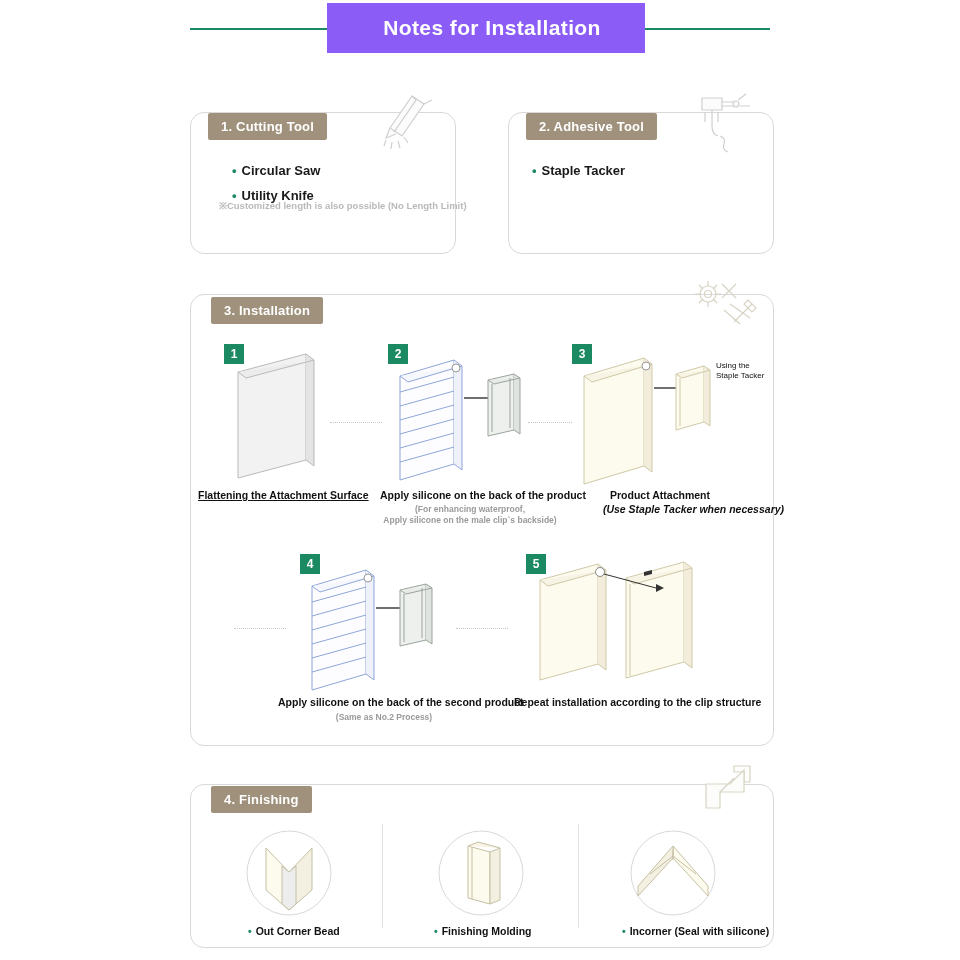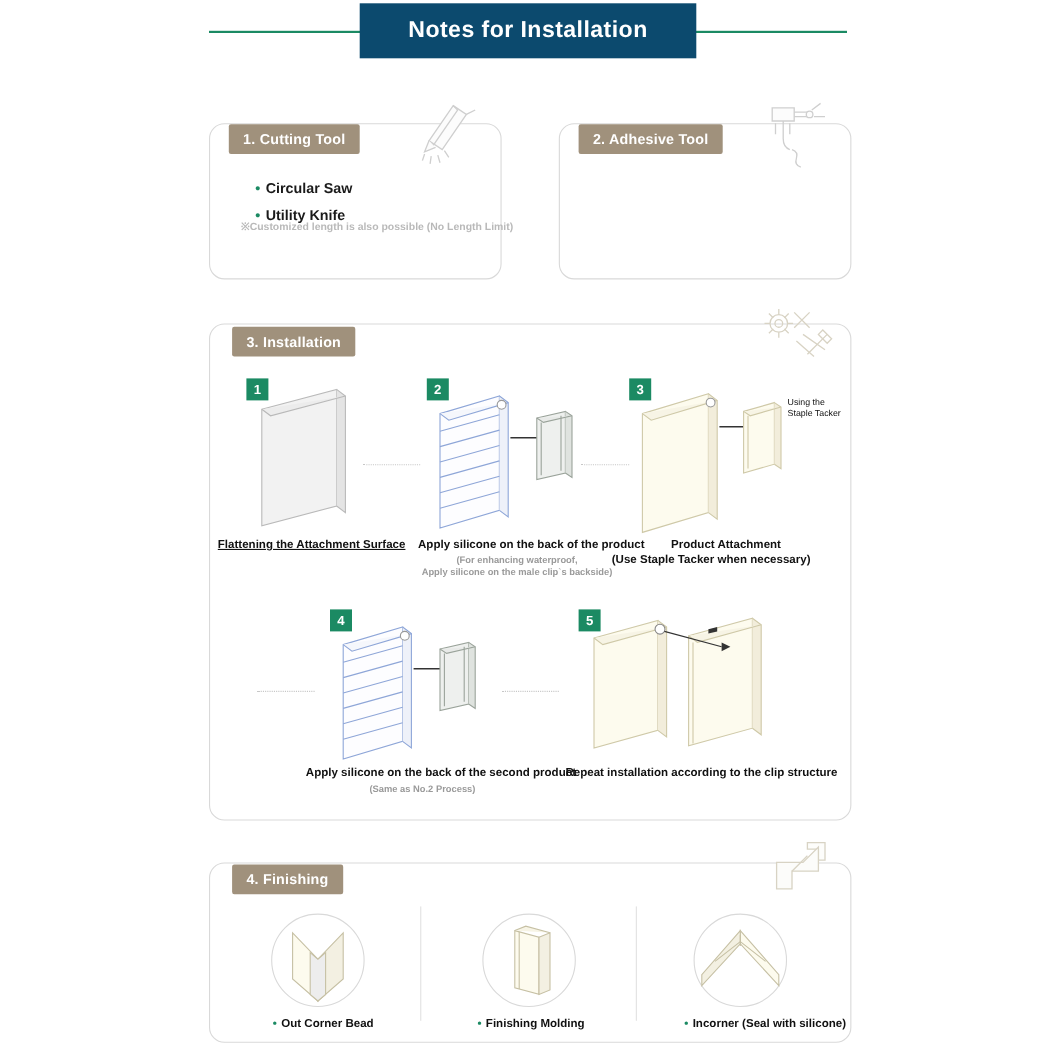--- a/index.html
+++ b/index.html
@@ -9,23 +9,23 @@
     font-family:"Liberation Sans", sans-serif;
     color:#333;
     position:relative;
     overflow:hidden;
   }
   
   .hdr-wrap{position:absolute;left:0;top:0;width:960px;height:60px;}
   .hdr-rule{position:absolute;left:190px;top:28px;width:580px;height:2px;background:#1b8a63;}
   .hdr-title{
     position:absolute;left:327px;top:3px;width:306px;height:50px;
-    background:#0c4a6e;color:#fff;
+    background:#8b5cf6;color:#fff;
     font-size:21px;font-weight:bold;letter-spacing:.4px;
-    display:flex;align-items:center;justify-content:center;
+    display:flex;align-items:center;justify-content:center;padding-left:12px;
   }
   
   .panel{
     position:absolute;border:1px solid #d9d9d9;border-radius:14px;background:#fff;
   }
   .tag{
     position:absolute;background:#a0917c;color:#fff;
     font-size:13px;font-weight:bold;letter-spacing:.2px;
     padding:6px 13px;border-radius:2px;white-space:nowrap;
   }
@@ -101,20 +101,21 @@
       <path d="M20 18 L20 34 Q20 42 26 44"></path>
       <path d="M13 20 L13 30 M26 20 L26 30"></path>
       <path d="M28 44 q6 2 4 8 q-2 6 4 8"></path>
       <circle cx="44" cy="12" r="3" fill="#fcfcfc"></circle>
       <path d="M46 8 L54 2 M48 14 L58 14"></path>
     </g>
   </svg>
 </div>
 
 <div class="bullets" style="left:532px;top:162px;">
+  <div><span class="dot">•</span><span>Staple Tacker</span></div>
 </div>
 
 <div class="panel" style="left:190px;top:294px;width:582px;height:450px;"></div>
 <div class="tag" style="left:211px;top:297px;">3. Installation</div>
 
 <div class="abs" style="left:690px;top:278px;">
   <svg width="72" height="50" viewBox="0 0 72 50">
     <g stroke="#d8d3c4" stroke-width="1.2" fill="none">
       <circle cx="18" cy="16" r="8"></circle>
       <circle cx="18" cy="16" r="3.5"></circle>
@@ -189,21 +190,21 @@
       <path d="M100 26 L128 18 L128 74 L100 82 Z" fill="#fdfbee" stroke="#cfc9a8" stroke-width="1"></path>
       <path d="M128 18 L134 22 L134 78 L128 74" fill="#f2eddb" stroke="#cfc9a8" stroke-width="1"></path>
       <path d="M100 26 L106 30 L134 22" fill="#f7f4e5" stroke="#cfc9a8" stroke-width="1"></path>
       <path d="M104 30 L104 78" stroke="#cfc9a8" stroke-width="1"></path>
     </g>
   </svg>
 </div>
 <div class="tiny-label" style="left:716px;top:361px;width:62px;text-align:left;">Using the</div>
 <div class="tiny-label" style="left:716px;top:371px;width:62px;text-align:left;">Staple Tacker</div>
 <div class="cap" style="left:580px;top:489px;width:160px;">Product Attachment</div>
-<div class="cap" style="left:555px;top:503px;width:183px;">(Use Staple Tacker when necessary)</div>
+<div class="cap" style="left:602px;top:503px;width:183px;font-style:italic;">(Use Staple Tacker when necessary)</div>
 
 <div class="numbadge" style="left:300px;top:554px;">4</div>
 <div class="abs" style="left:304px;top:562px;">
   <svg width="135" height="132" viewBox="0 0 135 132">
     <g fill="none">
       <path d="M8 24 L62 8 L62 112 L8 128 Z" fill="#fdfdff" stroke="#8ea6d8" stroke-width="1"></path>
       <path d="M62 8 L70 14 L70 118 L62 112" fill="#eef1f9" stroke="#8ea6d8" stroke-width="1"></path>
       <path d="M8 24 L16 30 L70 14" fill="#f5f7fc" stroke="#8ea6d8" stroke-width="1"></path>
       <g stroke="#8ea6d8" stroke-width="1">
         <path d="M8 40 L62 25"></path>

